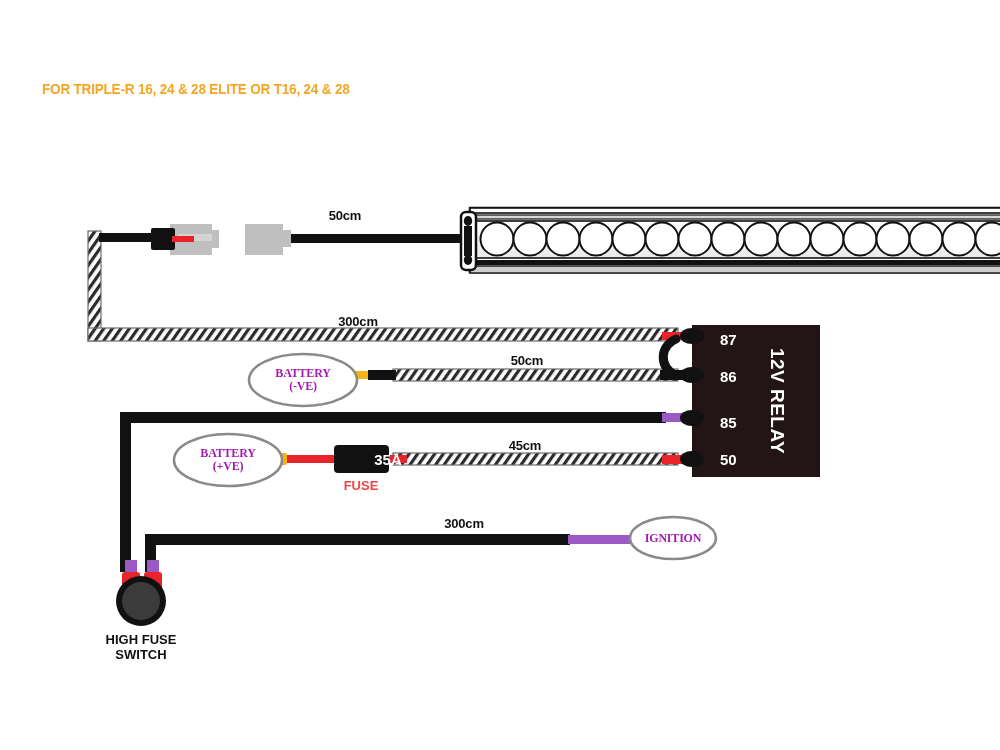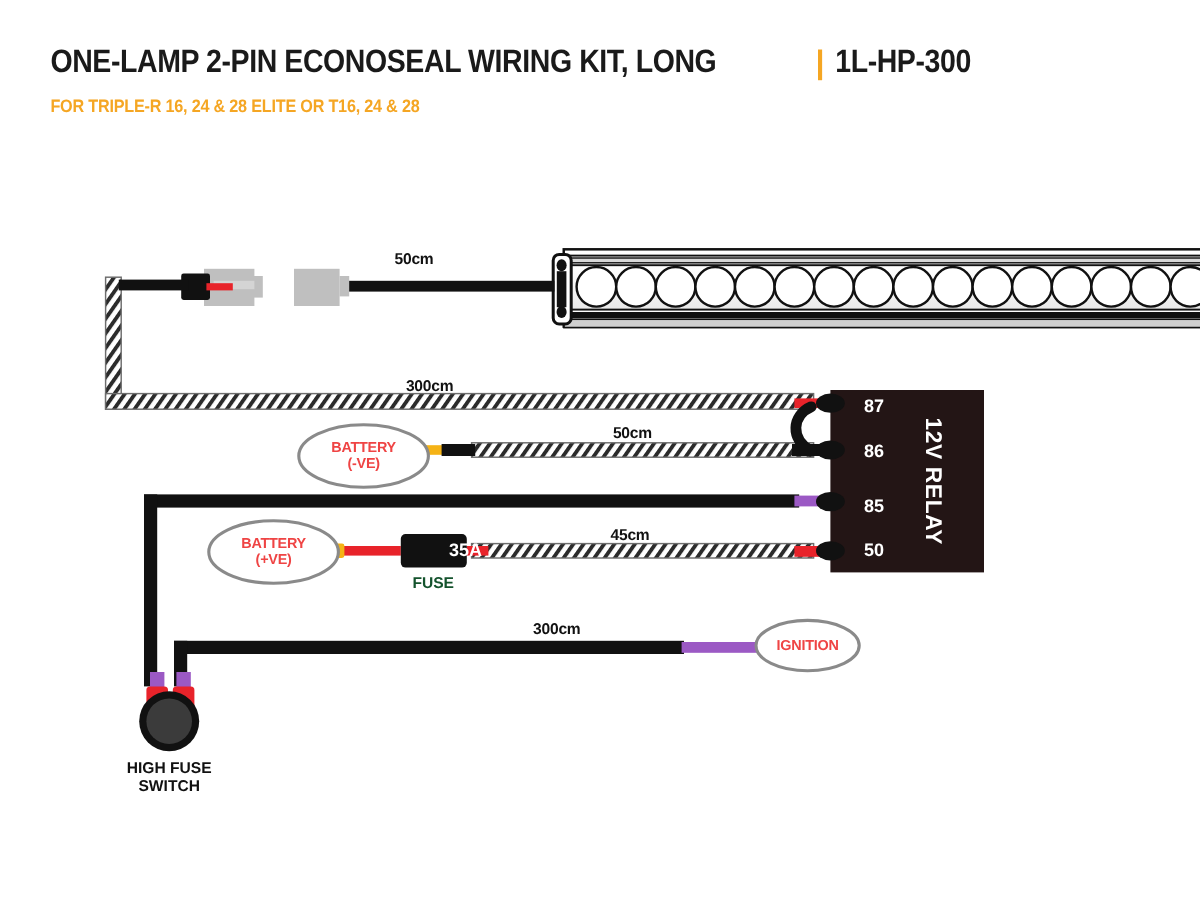--- a/index.html
+++ b/index.html
@@ -21,42 +21,39 @@
 
   
   #diagram{position:absolute;left:0;top:120px;width:892px;height:630px;}
   #svg-root{position:absolute;left:0;top:0;}
 
   
   .dlabel{position:absolute;font-size:13px;font-weight:bold;color:#111;
           white-space:nowrap;letter-spacing:-0.2px;}
   .dlabel.ctr{transform:translateX(-50%);text-align:center;}
   .oval-text{position:absolute;transform:translate(-50%,-50%);text-align:center;
-             font-size:12px;font-weight:bold;color:#ef4444;line-height:13px;
-             white-space:nowrap;letter-spacing:-0.2px;}
+             font-size:12px;font-weight:bold;color:#a21caf;line-height:13px;
+             white-space:nowrap;letter-spacing:-0.2px;font-family:Liberation Serif, serif;}
   .term-num{position:absolute;transform:translateY(-50%);font-size:15px;
             font-weight:bold;color:#fff;letter-spacing:0px;margin-left:13px;}
   #relay-text{position:absolute;font-size:19px;font-weight:bold;color:#fff;
               white-space:nowrap;letter-spacing:0.5px;
               transform-origin:center center;transform:translate(-50%,-50%) rotate(90deg);}
   #fuse-amp{position:absolute;transform:translate(-50%,-50%);font-size:15px;
             font-weight:bold;color:#fff;white-space:nowrap;}
   #fuse-cap{position:absolute;transform:translateX(-50%);font-size:13px;
-            font-weight:bold;color:#14532d;white-space:nowrap;}
+            font-weight:bold;color:#ef4444;white-space:nowrap;}
   #switch-cap{position:absolute;transform:translateX(-50%);text-align:center;
               font-size:13px;font-weight:bold;color:#111;line-height:15px;
               white-space:nowrap;}
 </style>
 </head>
 <body>
 
 <div id="header">
-  <div id="title-line">
-    <span class="title-main">ONE-LAMP 2-PIN ECONOSEAL WIRING KIT, LONG</span><span class="title-bar">|</span><span class="title-code">1L-HP-300</span>
-  </div>
   <div id="subtitle">FOR TRIPLE-R 16, 24 &amp; 28 ELITE OR T16, 24 &amp; 28</div>
 </div>
 
 <div id="diagram">
 
   <svg id="svg-root" width="1000" height="630" viewBox="0 0 1000 630">
     <defs>
 
       <pattern id="hatch" width="7" height="7" patternUnits="userSpaceOnUse" patternTransform="rotate(35)">
         <rect width="7" height="7" fill="#ffffff"></rect>

